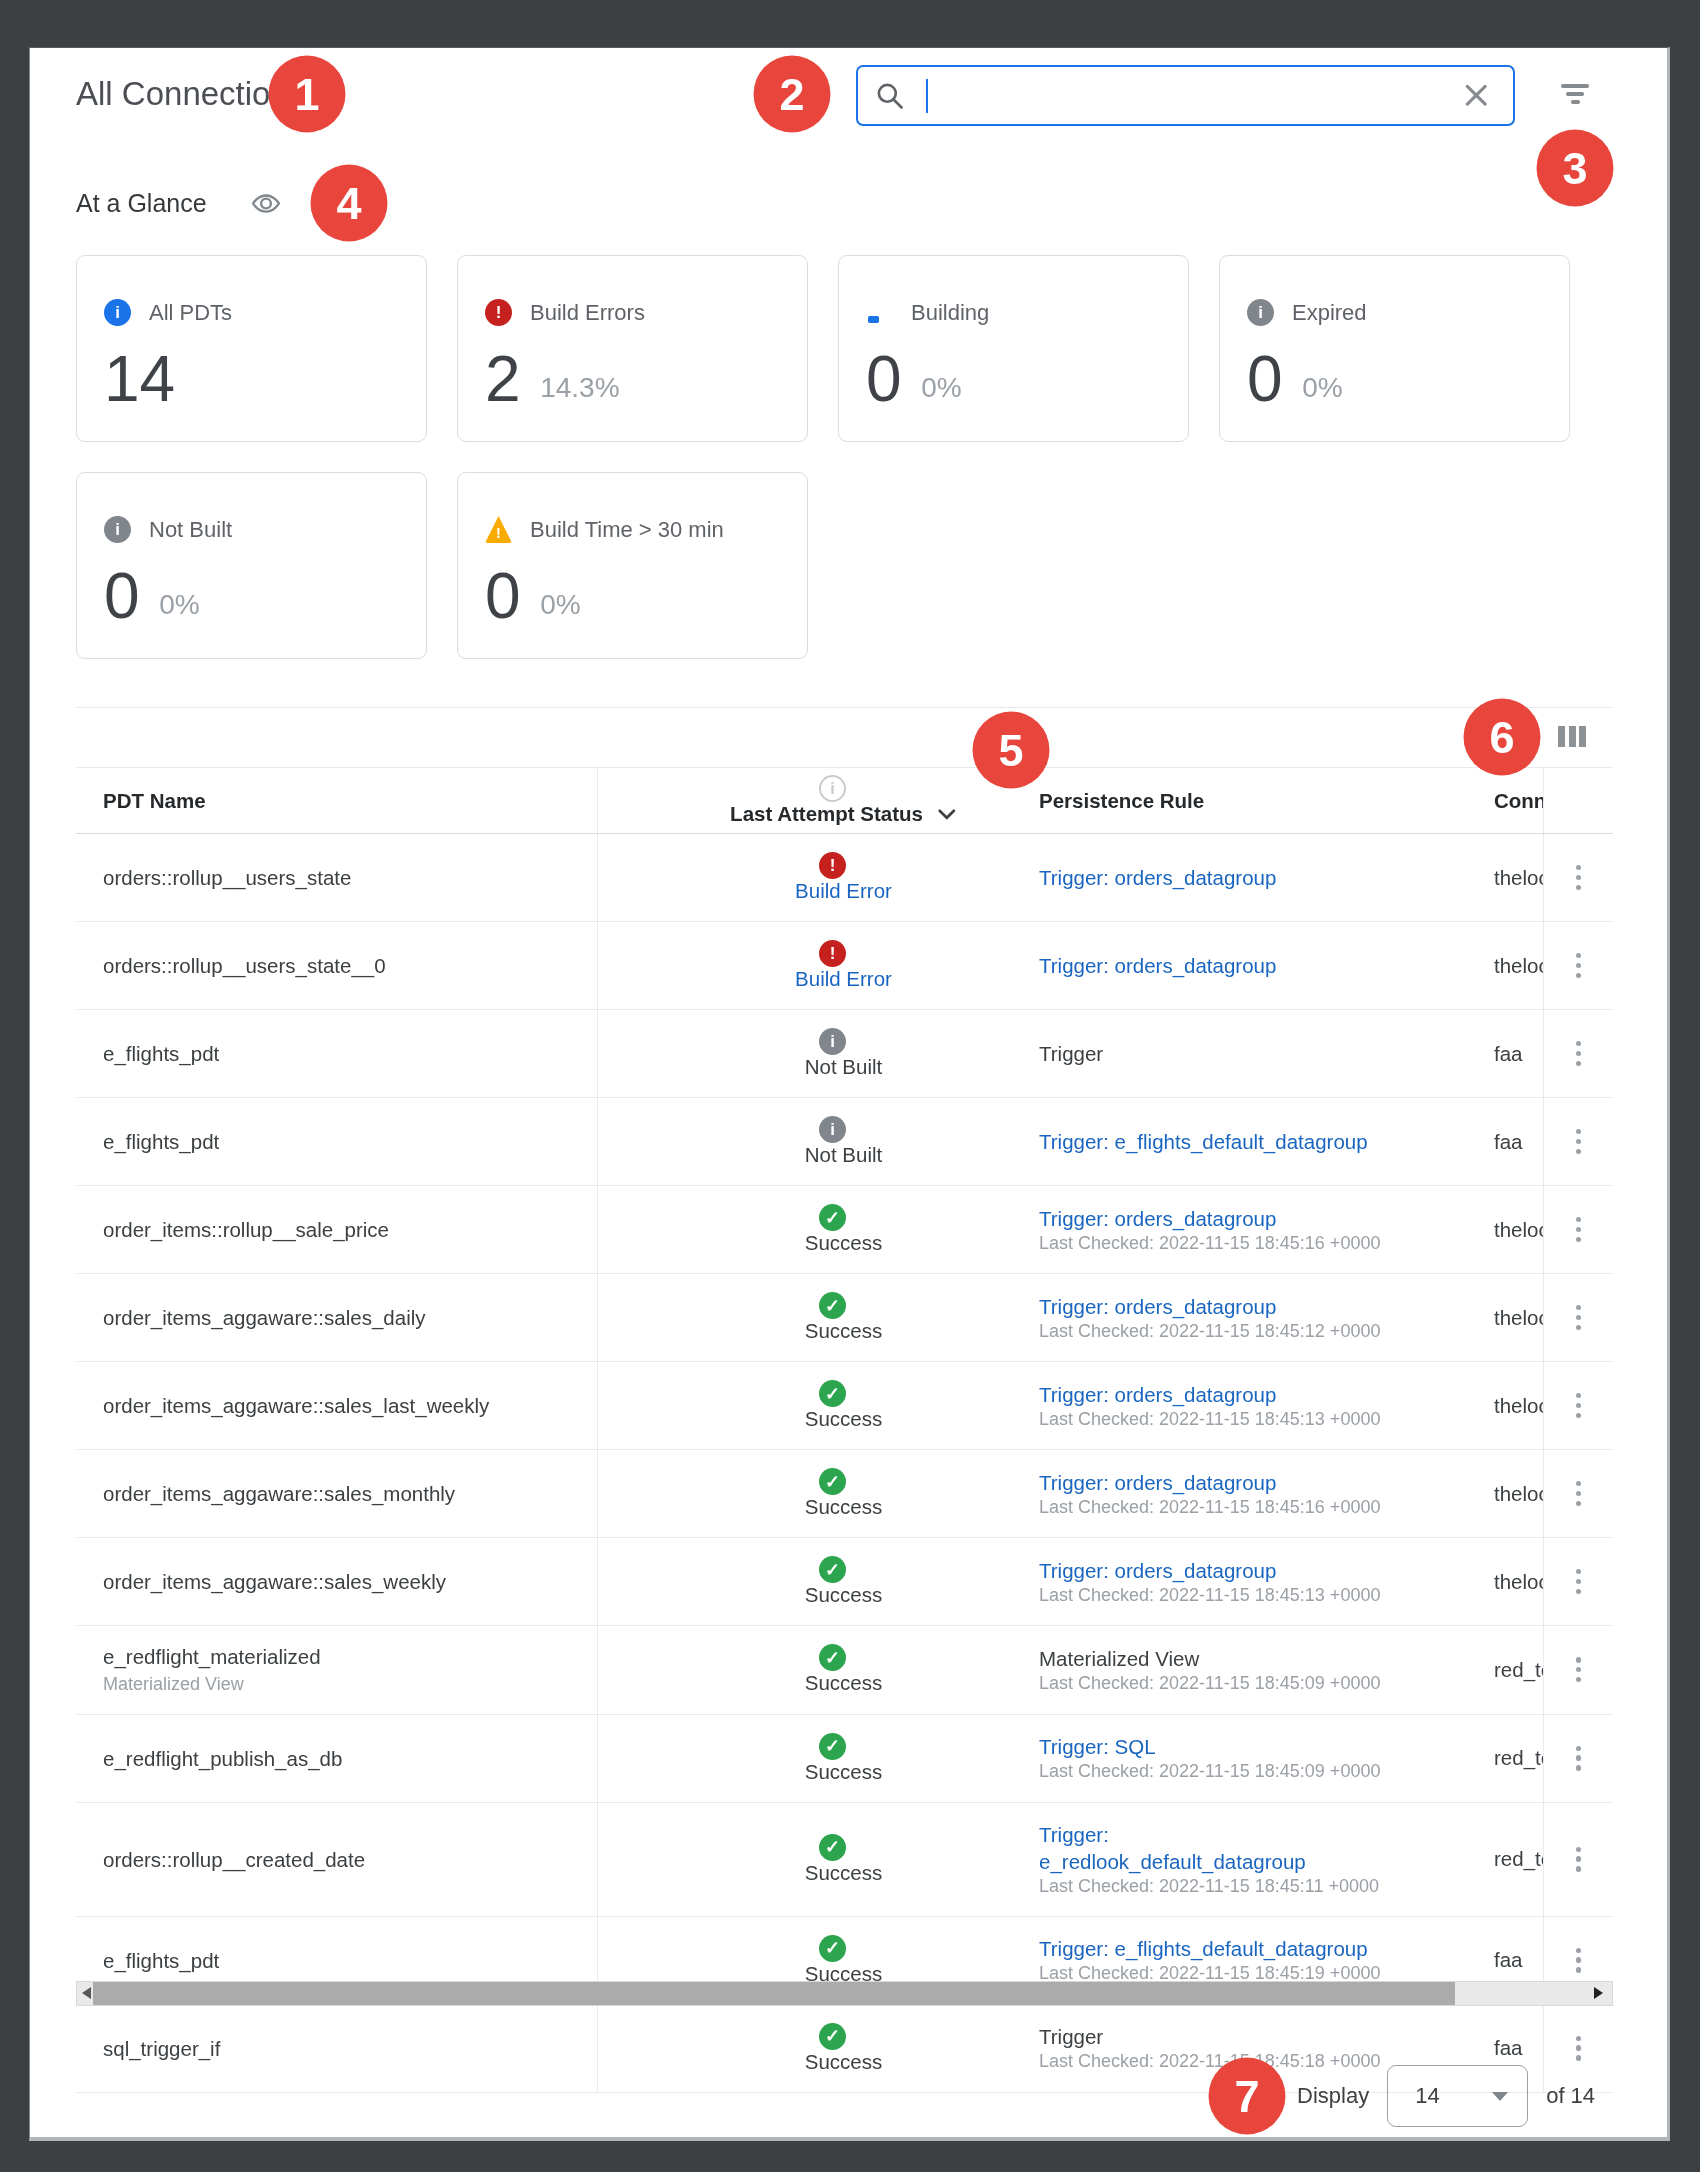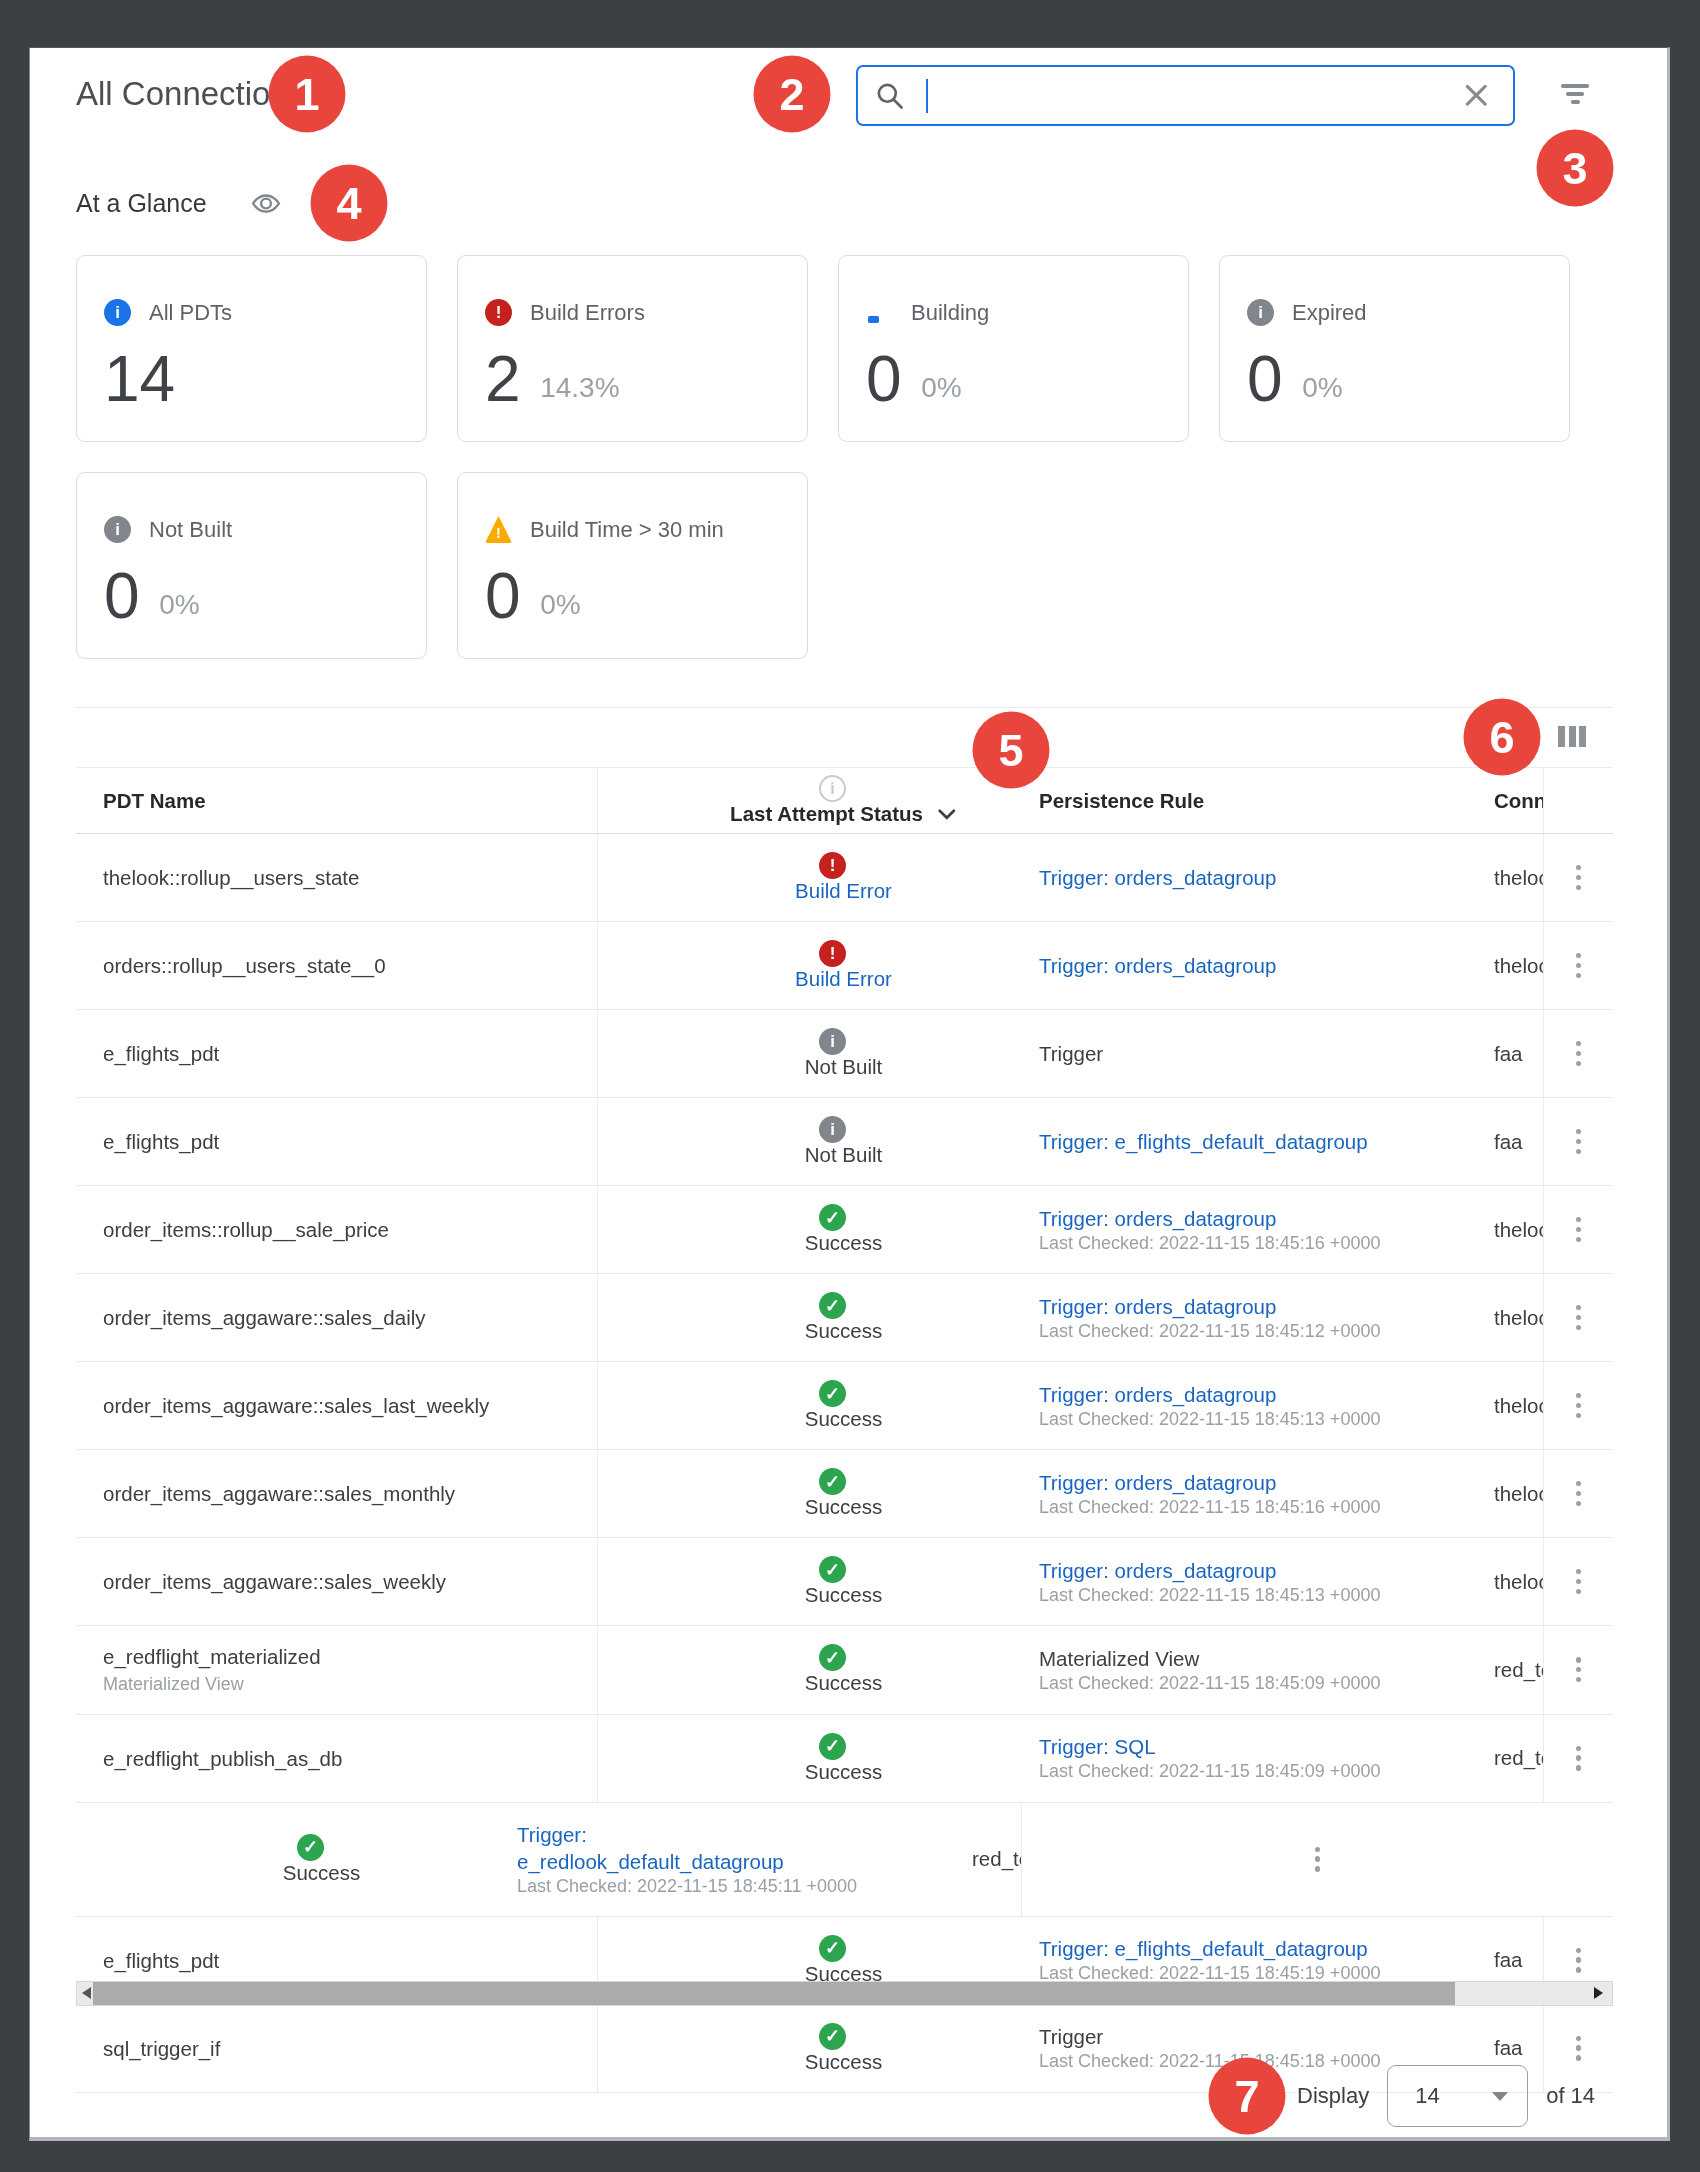--- a/index.html
+++ b/index.html
@@ -226,21 +226,21 @@
         <span>Persistence Rule</span>
       </div>
       <div class="cell c-conn">
         <span class="conn-text">Connection</span>
       </div>
       <div class="cell c-kebab"></div>
     </div>
     <div id="tbody">
   <div class="trow row">
     <div class="cell c-name">
-      <div class="pdt-name">thelook::rollup__users_state</div>
+      <div class="pdt-name">orders::rollup__users_state</div>
 
     </div>
     <div class="cell c-status">
       <span class="ci ci-error"></span>
       <span class="stext link">Build Error</span>
     </div>
     <div class="cell c-rule">
       <div class="rule-lines">
               <div class="link">Trigger: orders_datagroup</div>
             </div>
@@ -522,20 +522,24 @@
     <div class="cell c-kebab">
       <span class="kebab">
               <i></i>
               <i></i>
               <i></i>
             </span>
     </div>
   </div>
 
   <div class="trow row">
+    <div class="cell c-name">
+      <div class="pdt-name">orders::rollup__created_date</div>
+
+    </div>
     <div class="cell c-status">
       <span class="ci ci-success"></span>
       <span class="stext">Success</span>
     </div>
     <div class="cell c-rule">
       <div class="rule-lines">
               <div class="link">Trigger:</div>
               <div class="link">e_redlook_default_datagroup</div>
             </div>
       <div class="checked">Last Checked: 2022-11-15 18:45:11 +0000</div>

